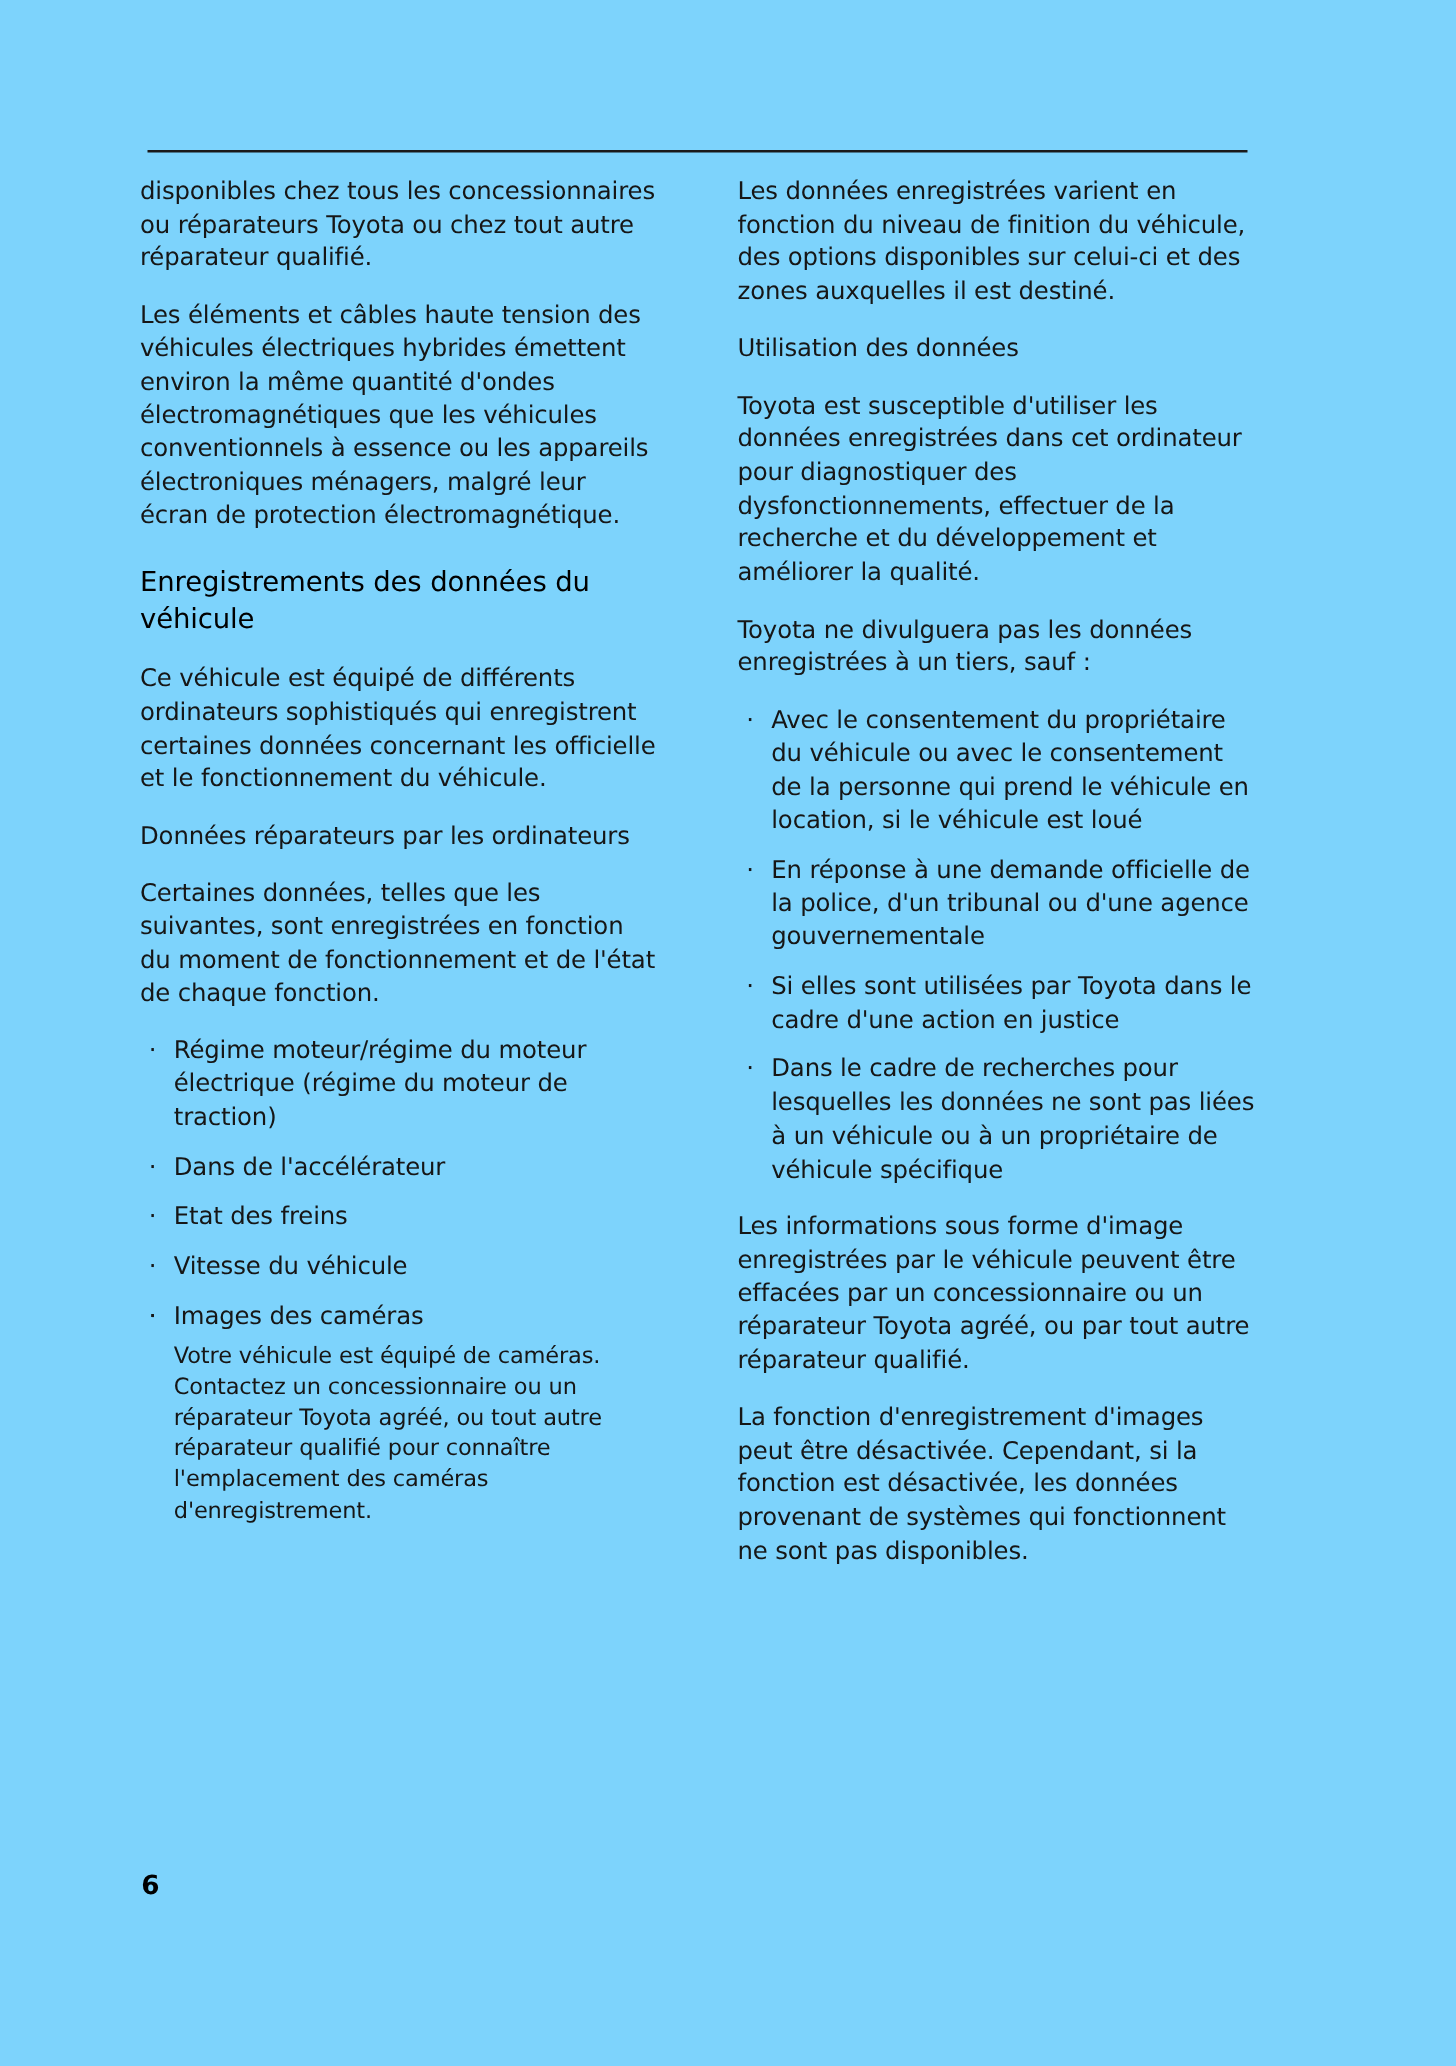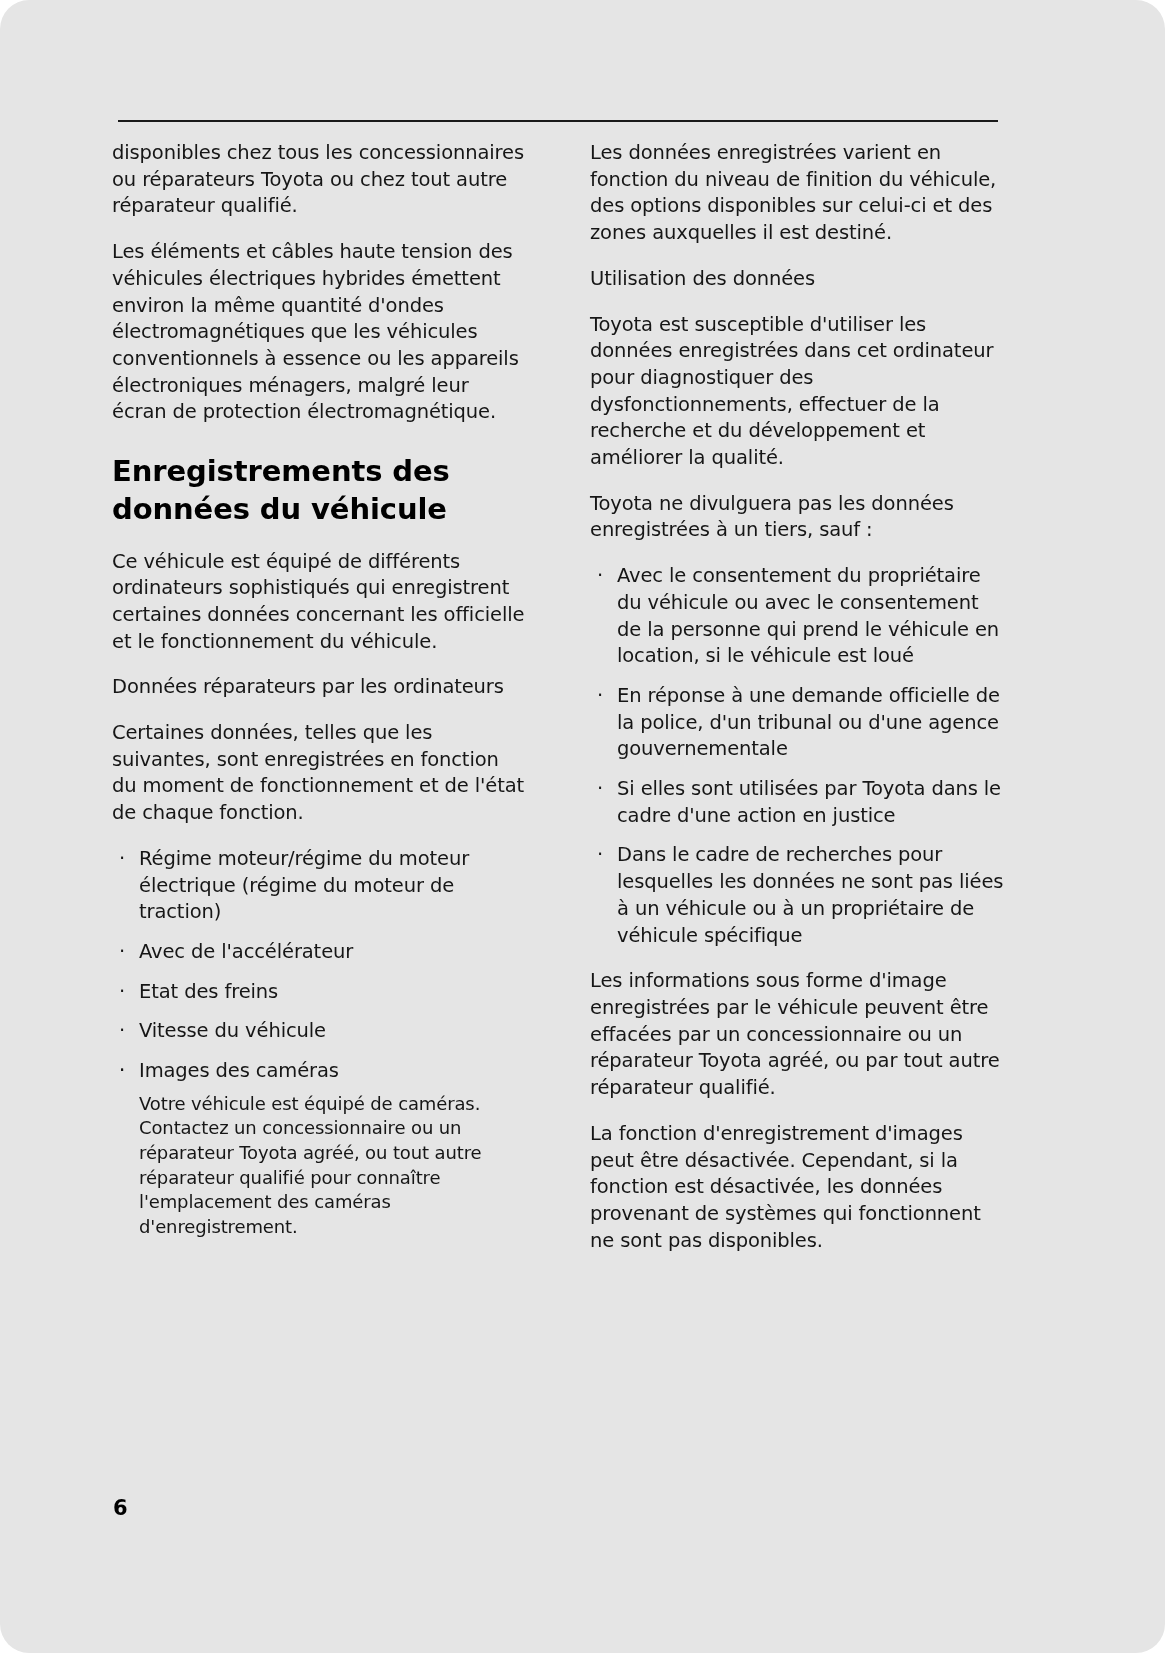--- a/index.html
+++ b/index.html
@@ -4,26 +4,25 @@
 <style>
   html, body {
     margin: 0;
     padding: 0;
     background: #ffffff;
   }
   .page {
     position: relative;
     width: 1165px;
     height: 1653px;
-    background: #e5e5e5;
+    background: #7dd3fc;
     font-family: "DejaVu Sans", "Liberation Sans", sans-serif;
     color: #111111;
     box-sizing: border-box;
     overflow: hidden;
-    border-radius: 29px;
   }
   .header-rule {
     position: absolute;
     left: 118px;
     top: 120px;
     width: 880px;
     height: 2px;
     background: #1a1a1a;
   }
   .columns {
@@ -42,23 +41,23 @@
   p.para {
     margin: 0 0 19px 0;
     font-size: 19.5px;
     line-height: 1.37;
     letter-spacing: -0.12px;
     color: #161616;
     font-weight: 400;
   }
   h2.heading {
     margin: 26px 0 20px 0;
-    font-size: 29px;
+    font-size: 22px;
     line-height: 1.32;
-    font-weight: 700;
+    font-weight: 400;
     letter-spacing: -0.1px;
     color: #000000;
   }
   ul.bullets {
     list-style: none;
     margin: 0 0 19px 0;
     padding: 0;
   }
   ul.bullets li {
     position: relative;
@@ -115,21 +114,21 @@
       <p class="para">Données réparateurs par les ordinateurs</p>
       <p class="para">Certaines données, telles que les suivantes, sont enregistrées en fonction du moment de fonctionnement et de l'état de chaque fonction.</p>
 
       <ul class="bullets">
         <li>
           <span class="dot">·</span>
           <span>Régime moteur/régime du moteur électrique (régime du moteur de traction)</span>
         </li>
         <li>
           <span class="dot">·</span>
-          <span>Avec de l'accélérateur</span>
+          <span>Dans de l'accélérateur</span>
         </li>
         <li>
           <span class="dot">·</span>
           <span>Etat des freins</span>
         </li>
         <li>
           <span class="dot">·</span>
           <span>Vitesse du véhicule</span>
         </li>
         <li>

